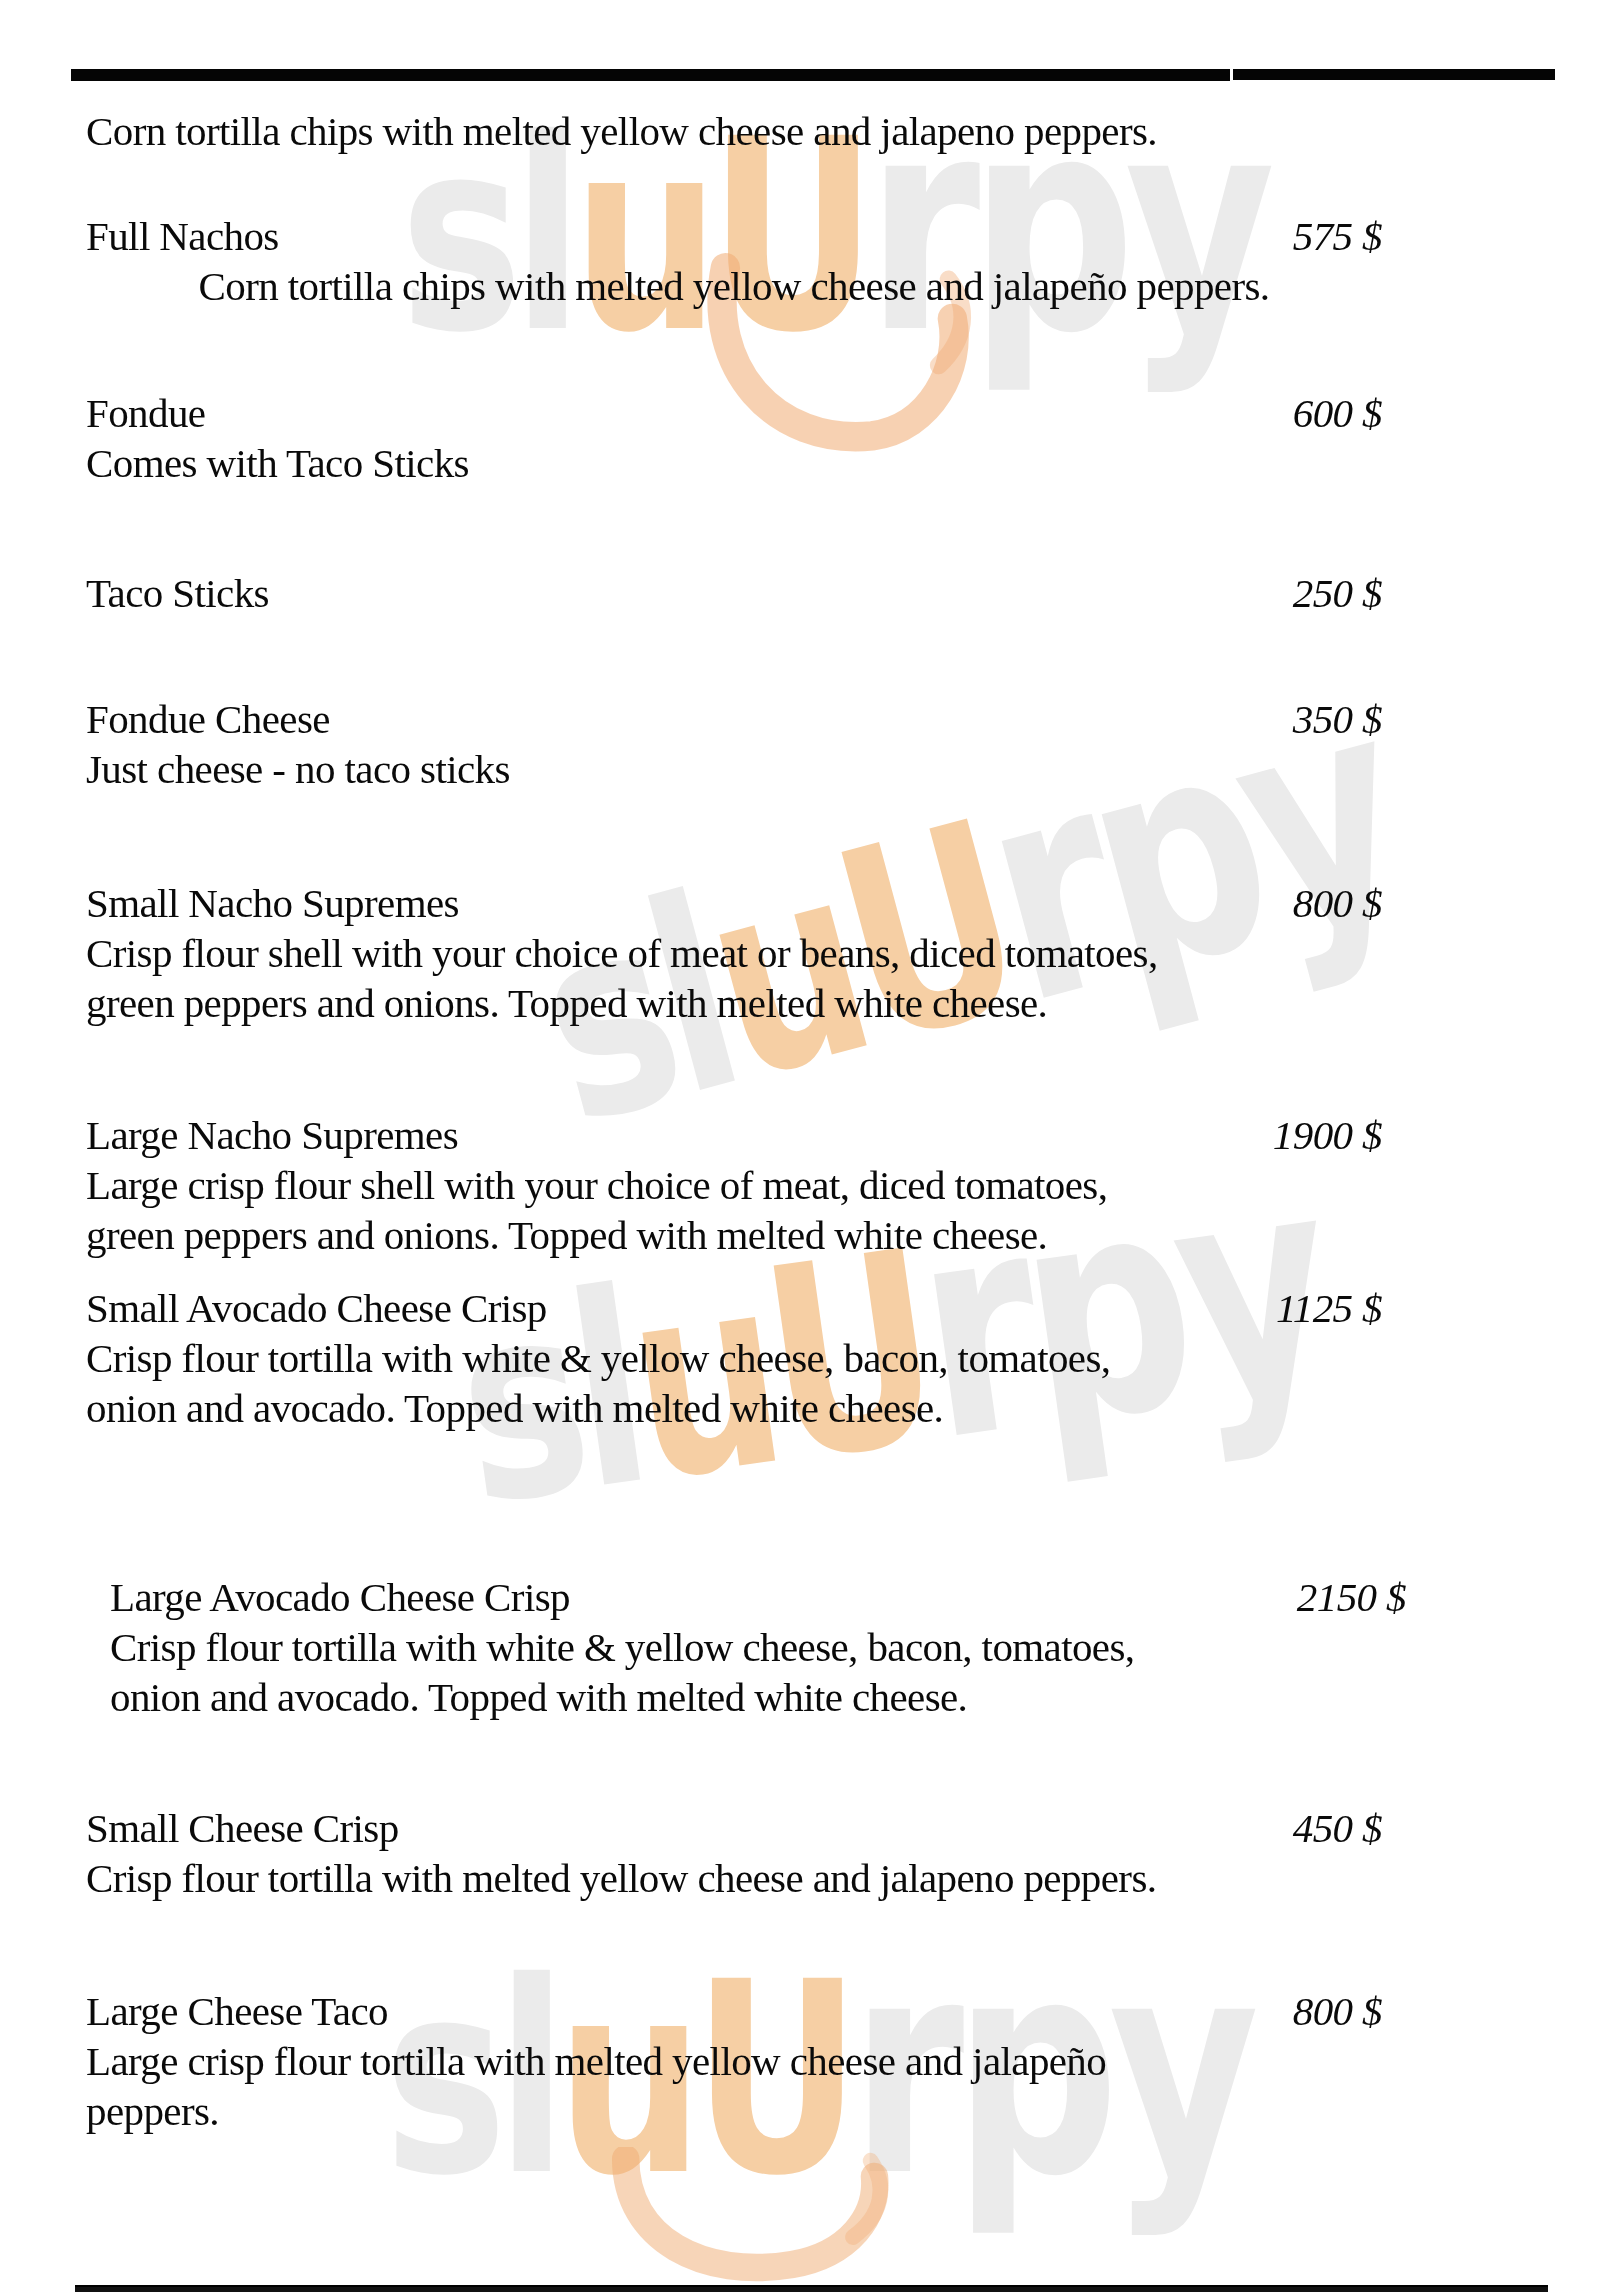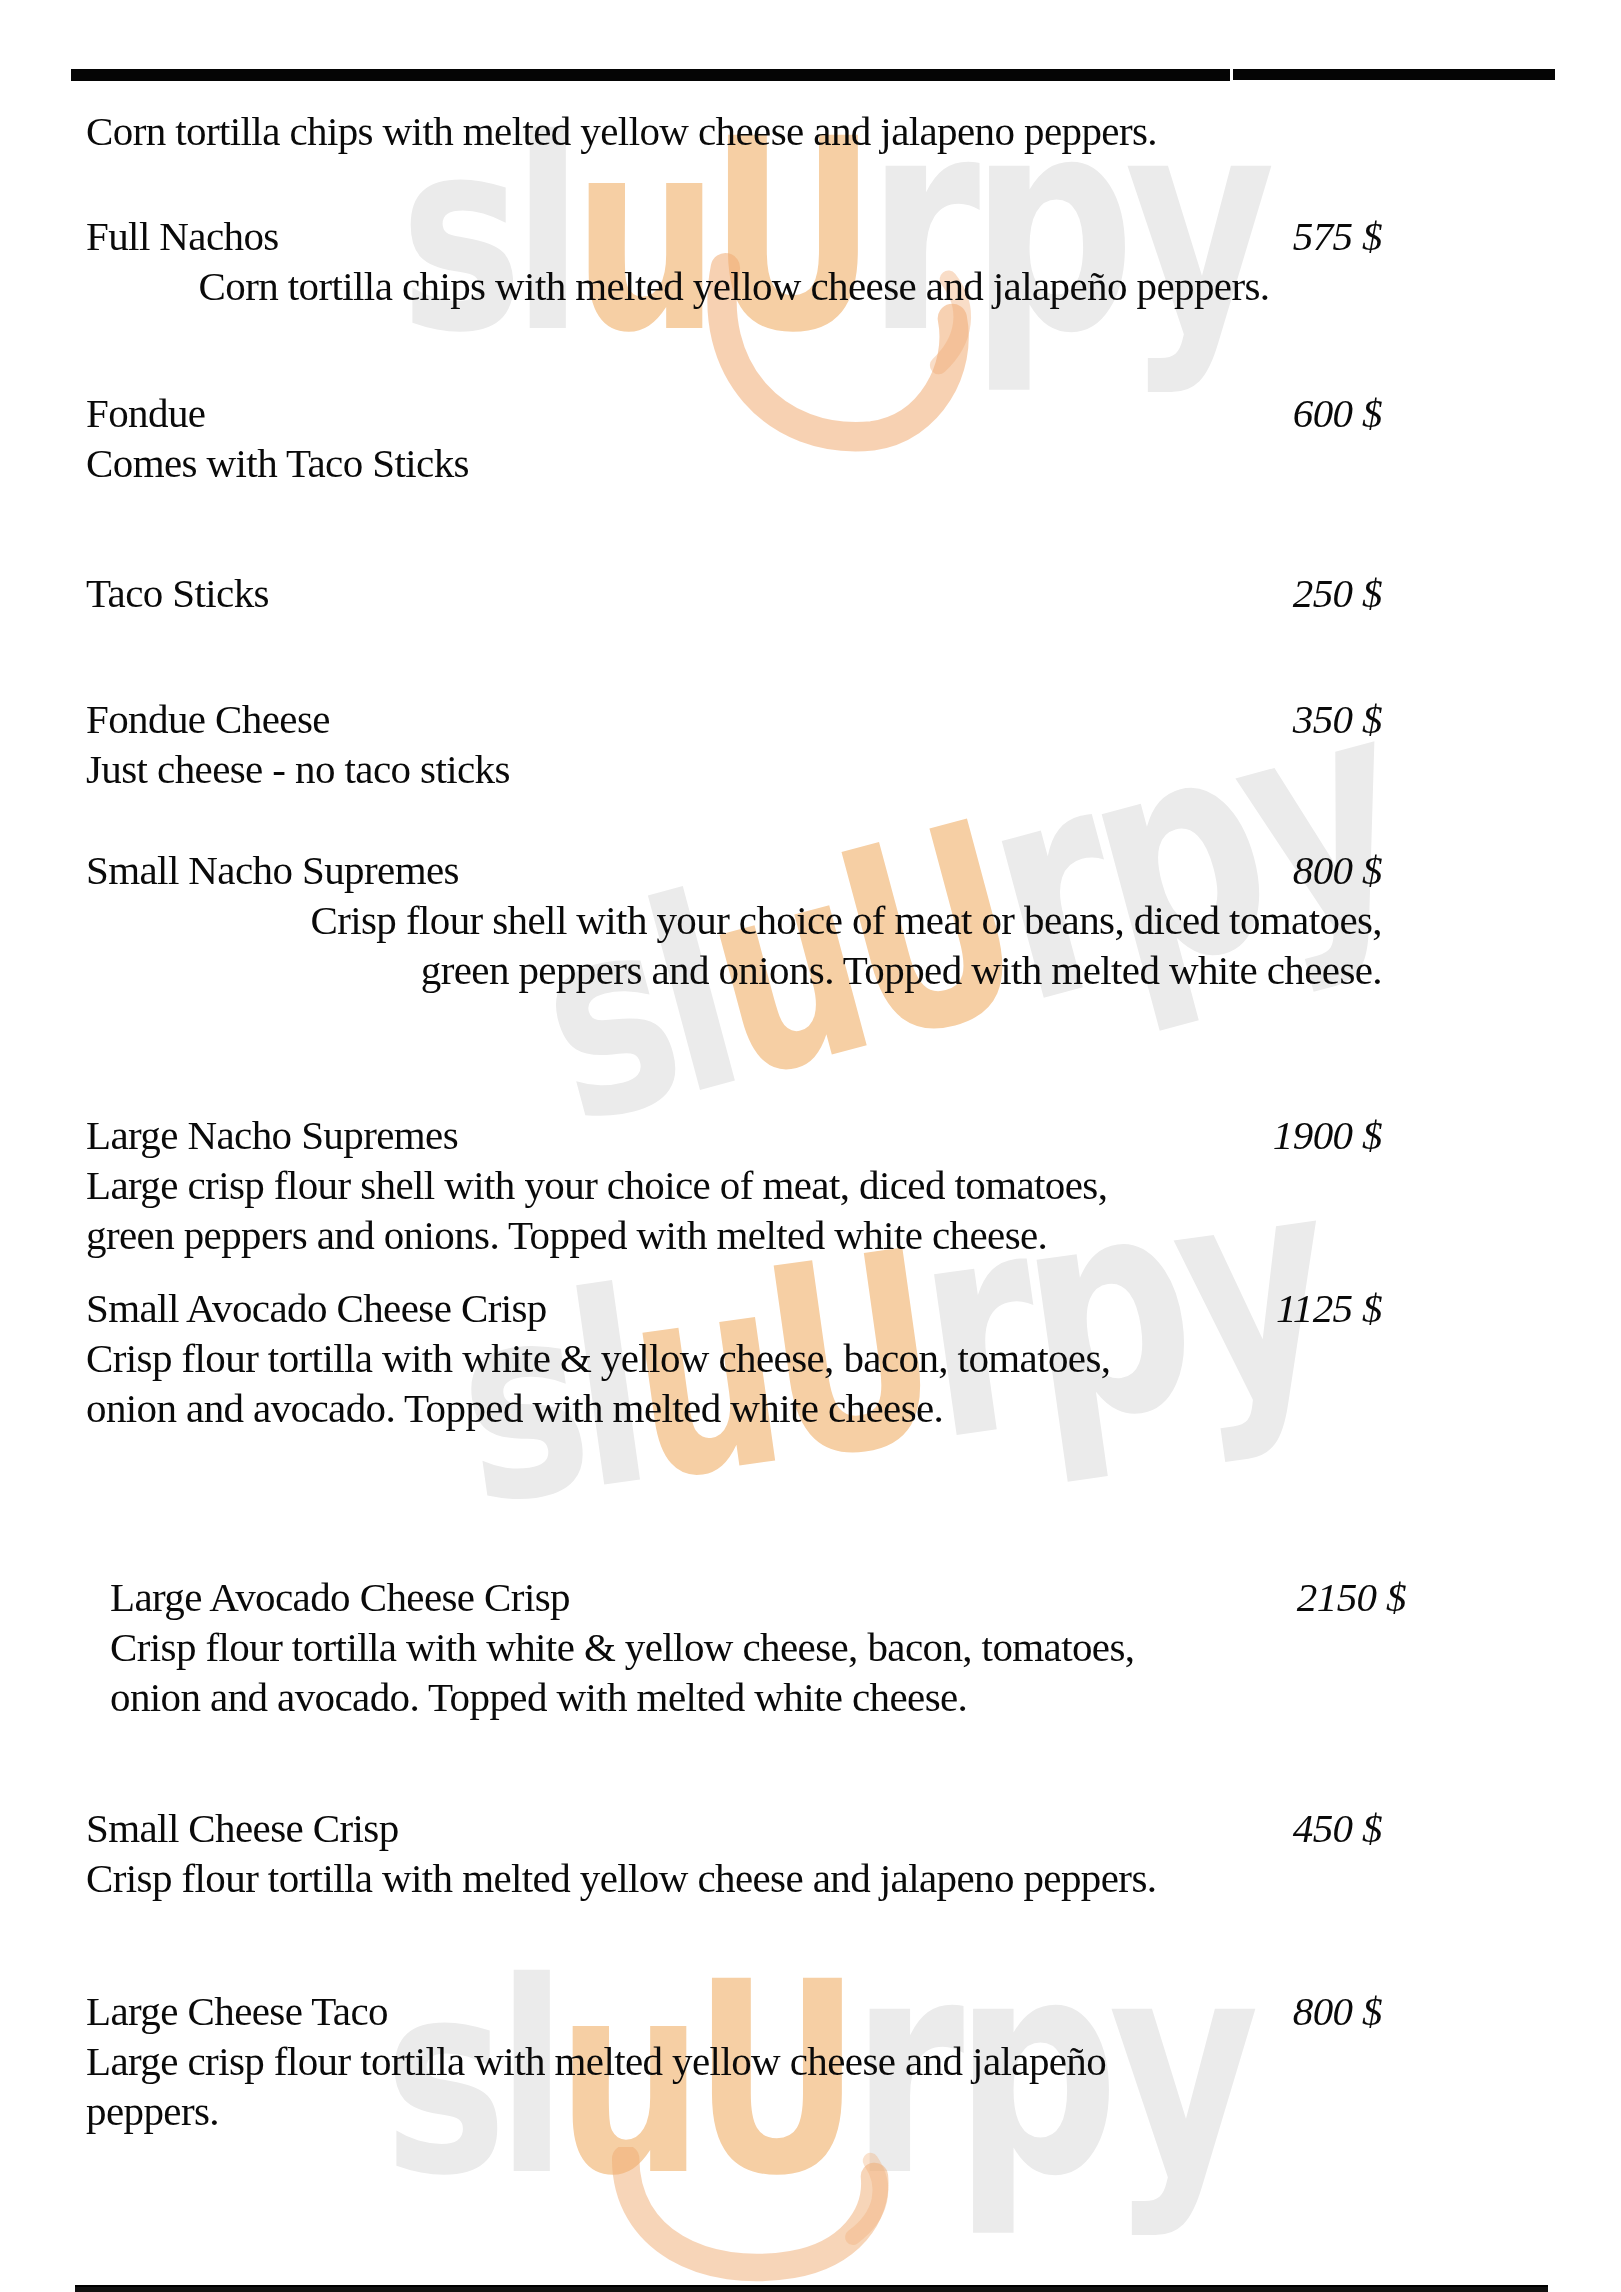--- a/index.html
+++ b/index.html
@@ -98,21 +98,21 @@
       <span class="price">250 $</span>
     </div>
   </div>
       <div class="item" style="top: 694px;">
     <div class="title-row">
       <span class="name">Fondue Cheese</span>
       <span class="price">350 $</span>
     </div>
   <div class="desc-line">Just cheese - no taco sticks</div>
       </div>
-      <div class="item" style="top: 845px; text-align: right;">
+      <div class="item" style="top: 878px;">
     <div class="title-row">
       <span class="name">Small Nacho Supremes</span>
       <span class="price">800 $</span>
     </div>
   <div class="desc-line">Crisp flour shell with your choice of meat or beans, diced tomatoes,</div>
         <div class="desc-line">green peppers and onions. Topped with melted white cheese.</div>
       </div>
       <div class="item" style="top: 1110px;">
     <div class="title-row">
       <span class="name">Large Nacho Supremes</span>

